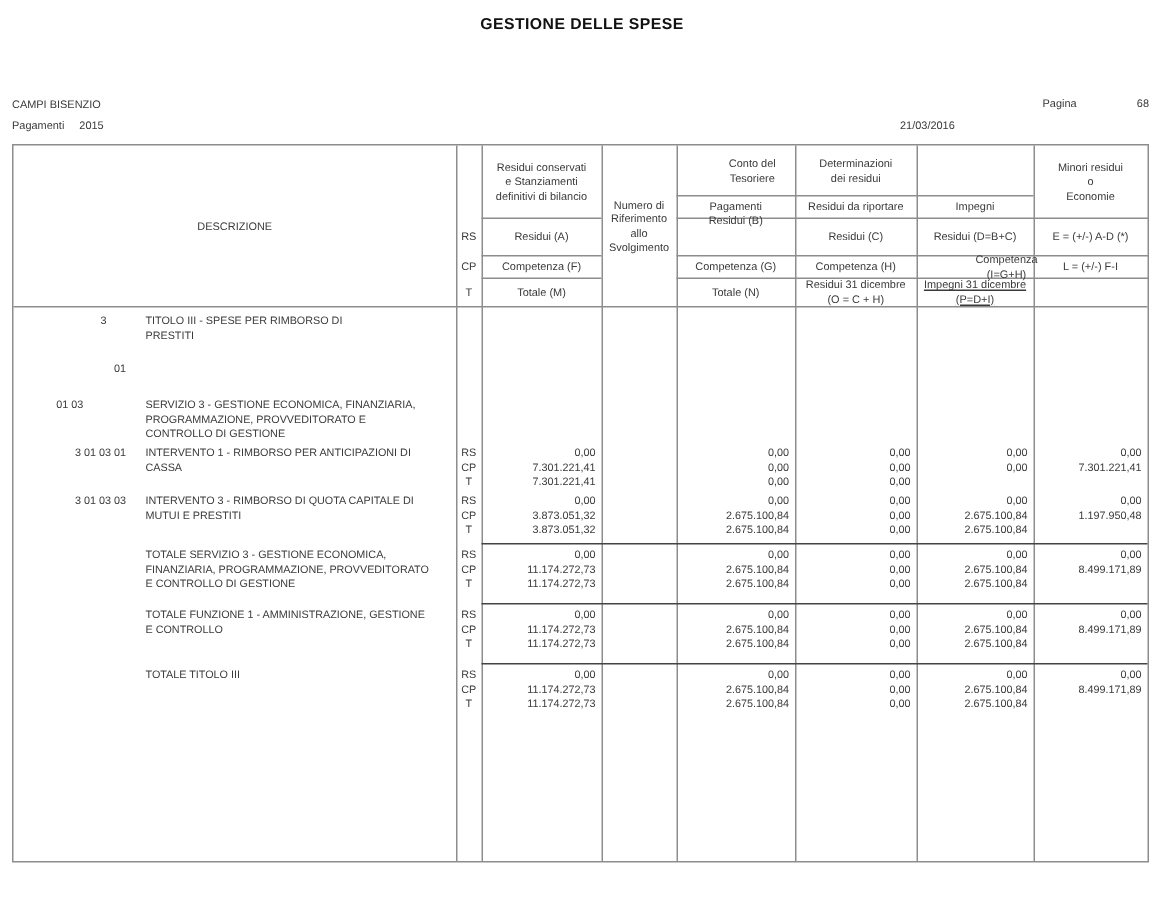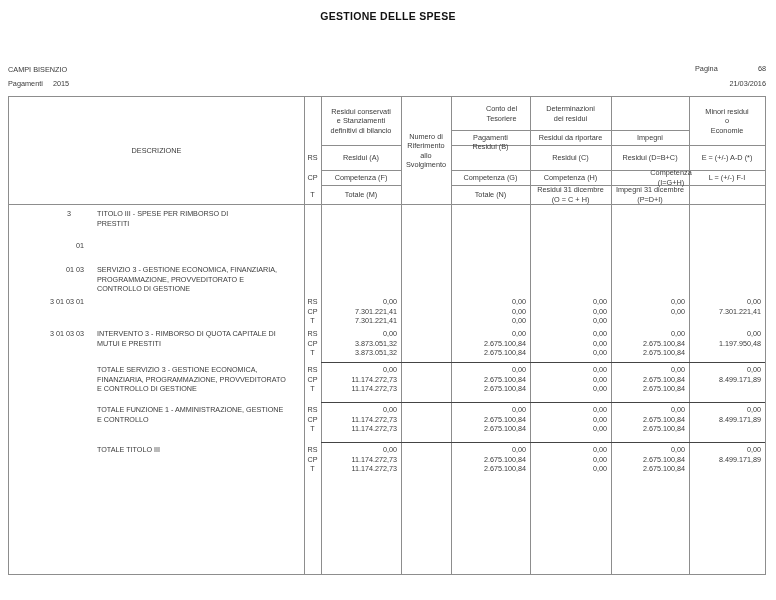--- a/index.html
+++ b/index.html
@@ -53,21 +53,20 @@
     position: absolute; left: 95px; top: 0;
   }
   .meta-right-page .val {
     position: absolute; right: 0; top: 0;
   }
   .meta-right-date {
     position: absolute;
     left: 600px;
     top: 79px;
     width: 166px;
-    text-align: right;
     font-size: 7.3px;
     color: #3a3a3a;
   }
 
   
   .tbl {
     position: absolute;
     left: 8px;
     top: 96px;
     width: 758px;
@@ -214,41 +213,43 @@
 dei residui</div>
     <div class="hc" style="left:521px; top:33px; width:81px; height:15px;">Residui da riportare</div>
     <div class="hc" style="left:521px; top:48px; width:81px; height:25px;">Residui (C)</div>
     <div class="hc" style="left:521px; top:73px; width:81px; height:15px;">Competenza (H)</div>
     <div class="hc" style="left:521px; top:88px; width:81px; height:19px; white-space:pre-line;">Residui 31 dicembre
 (O = C + H)</div>
 
     <div class="hc" style="left:602px; top:33px; width:78px; height:15px;">Impegni</div>
     <div class="hc" style="left:602px; top:48px; width:78px; height:25px;">Residui (D=B+C)</div>
     <div class="hc" style="left:602px; top:73px; width:78px; height:15px;padding-left:44px;">Competenza (I=G+H)</div>
-    <div class="hc" style="left:602px; top:88px; width:78px; height:19px; white-space:pre-line;">Impegni 31 dicembre
+    <div class="hc" style="left:602px; top:88px; width:78px; height:19px; white-space:pre-line;text-decoration:underline;">Impegni 31 dicembre
 (P=D+I)</div>
 
     <div class="hc" style="left:680px; top:48px; width:76px; height:25px;">E = (+/-) A-D (*)</div>
     <div class="hc" style="left:680px; top:0; width:76px; height:48px; white-space:pre-line;">Minori residui
 o
 Economie</div>
     <div class="hc" style="left:680px; top:73px; width:76px; height:15px;">L = (+/-) F-I</div>
 
     <div class="code" style="left:0; top:112px; width:62px;">3</div>
     <div class="desc" style="top:112px; white-space:pre-line;">TITOLO III - SPESE PER RIMBORSO DI
 PRESTITI</div>
 
     <div class="code" style="left:0; top:144px; width:75px;">01</div>
 
-    <div class="code" style="left:0; top:168px; width:75px;">01 03</div>
+    <div class="code" style="left:0; top:168px; width:75px;text-align:center;">01 03</div>
     <div class="desc" style="top:168px; white-space:pre-line;">SERVIZIO 3 - GESTIONE ECONOMICA, FINANZIARIA,
 PROGRAMMAZIONE, PROVVEDITORATO E
 CONTROLLO DI GESTIONE</div>
 
     <div class="code" style="left:0; top:200px; width:75px;">3  01  03  01</div>
+    <div class="desc" style="top:200px; white-space:pre-line;">INTERVENTO 1 - RIMBORSO PER ANTICIPAZIONI DI
+CASSA</div>
     <div class="rct" style="left:295px; top:200px;">RS</div>
     <div class="rct" style="left:295px; top:209.6px;">CP</div>
     <div class="rct" style="left:295px; top:219.2px;">T</div>
     <div class="num" style="left:312px; top:200px; width:76px;">0,00</div>
     <div class="num" style="left:312px; top:209.6px; width:76px;">7.301.221,41</div>
     <div class="num" style="left:312px; top:219.2px; width:76px;">7.301.221,41</div>
     <div class="num" style="left:442px; top:200px; width:75px;">0,00</div>
     <div class="num" style="left:442px; top:209.6px; width:75px;">0,00</div>
     <div class="num" style="left:442px; top:219.2px; width:75px;">0,00</div>
     <div class="num" style="left:521px; top:200px; width:77px;">0,00</div>

